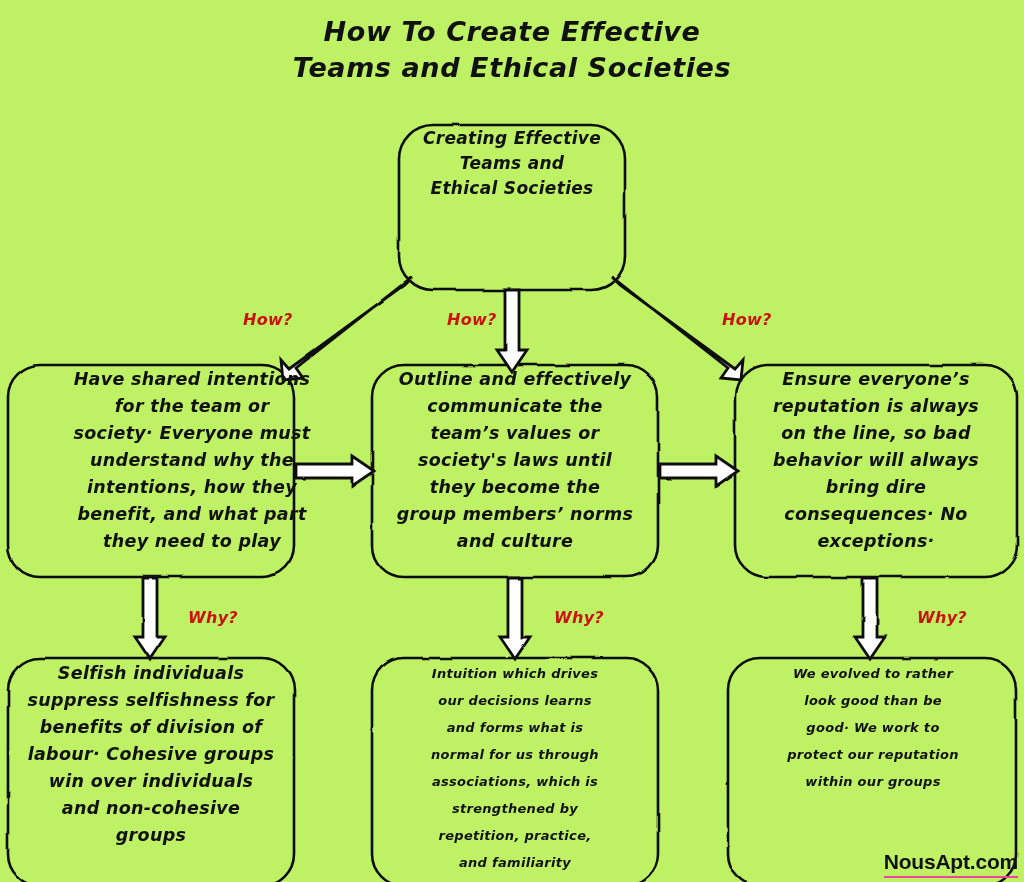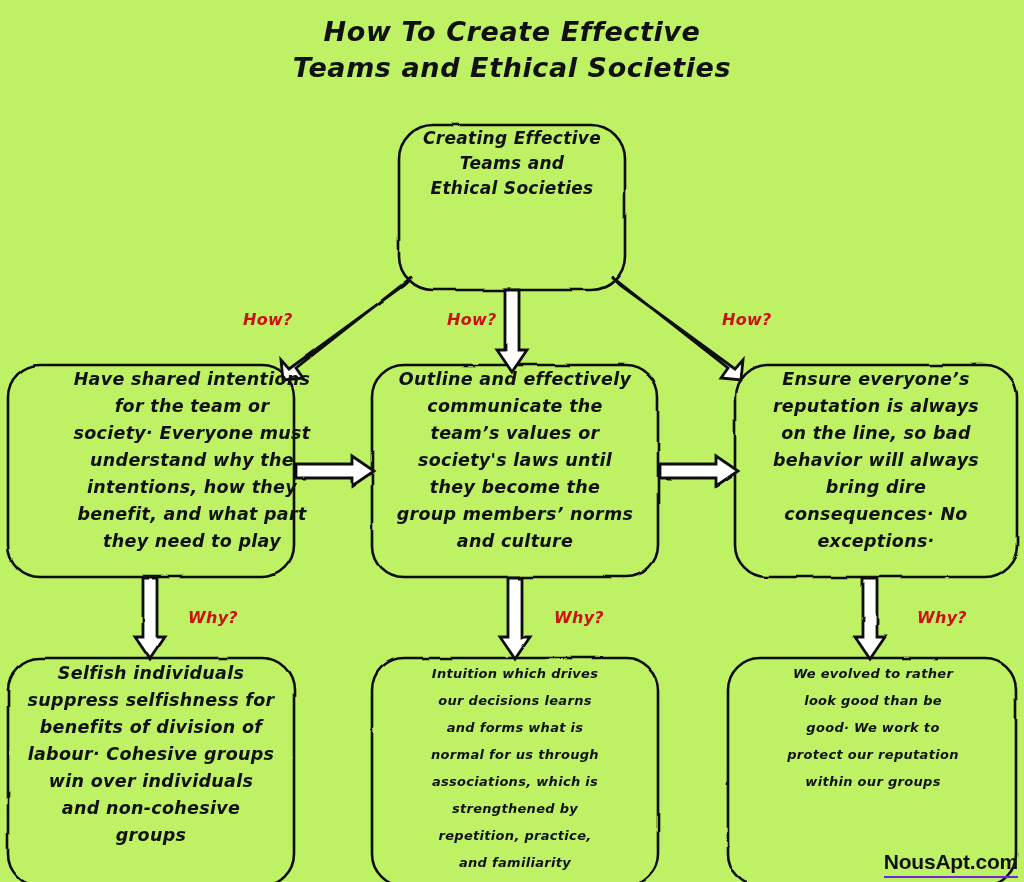--- a/index.html
+++ b/index.html
@@ -98,21 +98,21 @@
   #watermark {
     position: absolute;
     right: 6px;
     bottom: 4px;
     font-family: "Liberation Sans", sans-serif;
     font-weight: bold;
     font-size: 21px;
     color: #111111;
     letter-spacing: -0.2px;
     padding-bottom: 2px;
-    border-bottom: 2px solid #6d28d9;
+    border-bottom: 2px solid #ec4899;
   }
 </style>
 </head>
 <body>
 
 <div id="page">
 
   <div id="title">How To Create Effective
 Teams and Ethical Societies</div>
 

